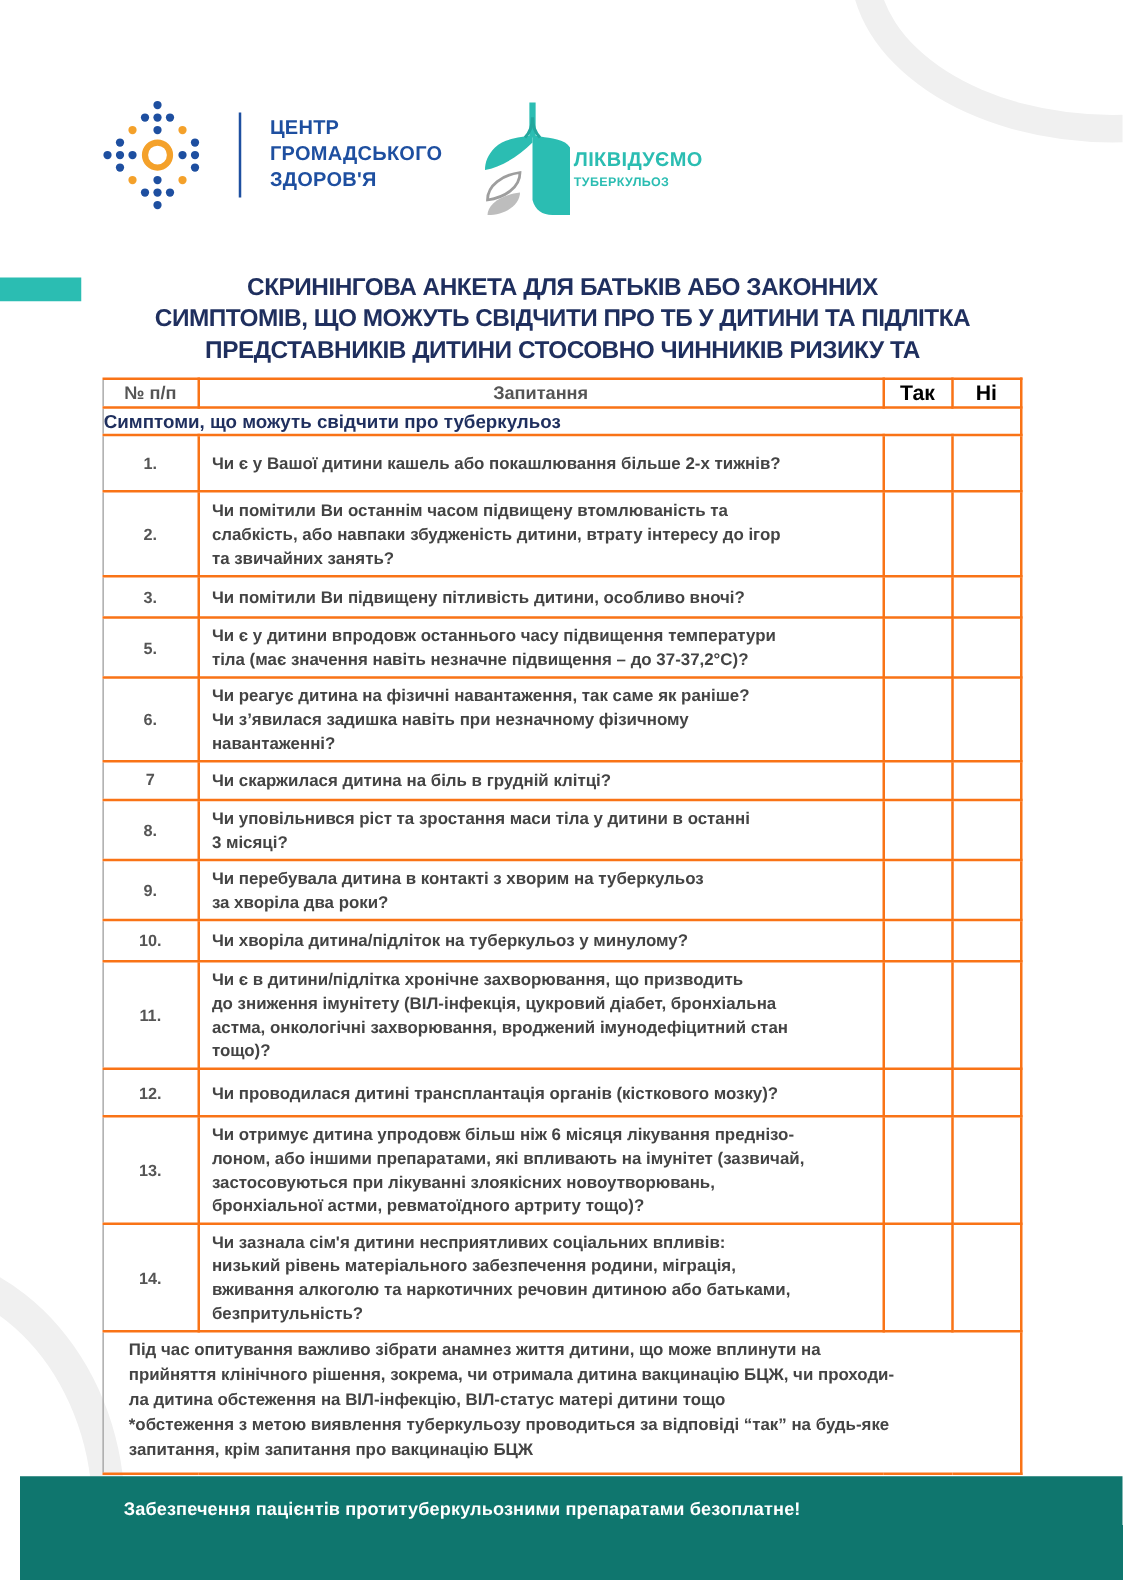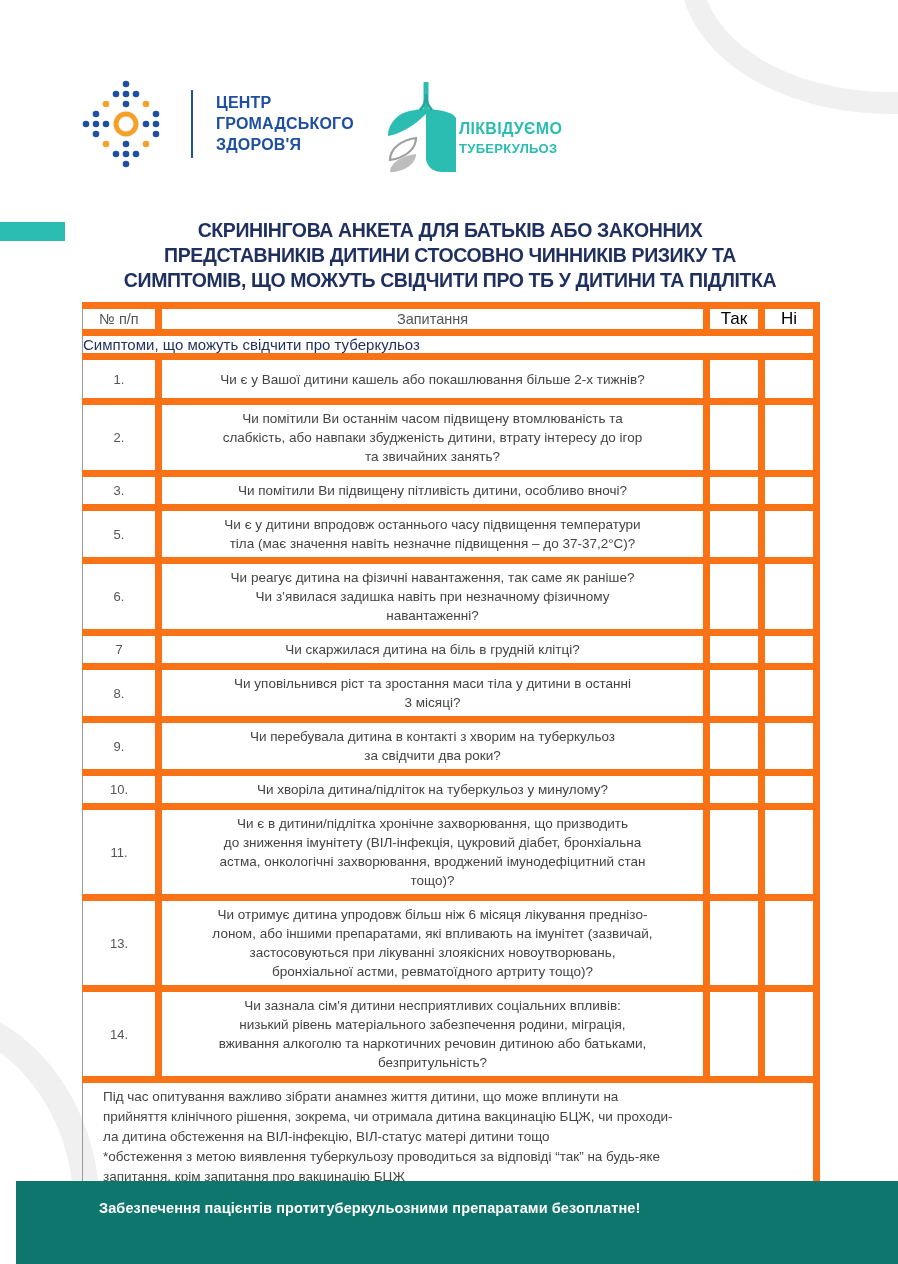--- a/index.html
+++ b/index.html
@@ -20,53 +20,53 @@
   .phc-text {
     position: absolute; left: 216px; top: 92px; width: 160px;
     font-family: "Liberation Sans", sans-serif; font-weight: bold; font-size: 16px;
     line-height: 21px; color: #1e4fa0; letter-spacing: 0.2px;
   }
   .phc-text span { display: block; }
 
   .logo-tb { position: absolute; left: 386px; top: 80px; width: 70px; height: 92px; }
   .tb-text { position: absolute; left: 459px; top: 120px; }
   .tb-title { font-weight: bold; font-size: 16px; color: #2bbdb2; letter-spacing: 0.3px; line-height: 18px; }
-  .tb-sub { font-weight: bold; font-size: 13px; color: #2bbdb2; letter-spacing: 0.3px; margin-top: 3px; }
+  .tb-sub { font-weight: bold; font-size: 10px; color: #2bbdb2; letter-spacing: 0.3px; margin-top: 3px; }
 
   .accent-bar { position: absolute; left: 0; top: 222px; width: 65px; height: 19px; background: #2bbdb2; }
 
   .main-title {
     position: absolute; left: 70px; top: 218px; width: 760px; text-align: center;
     font-family: "Liberation Sans", sans-serif; font-weight: bold; font-size: 19.5px; line-height: 25px;
     color: #1f2f5e; letter-spacing: -0.4px;
   }
   .main-title span { display: block; }
 
   table.q {
     position: absolute; left: 82px; top: 302px; width: 734px;
     border-collapse: collapse; table-layout: fixed;
     font-family: "Liberation Sans", sans-serif; font-size: 13.5px; color: #444;
   }
-  table.q td, table.q th { border: 7px solid #f97316; font-weight: normal; }
+  table.q td, table.q th { border: 2px solid #f97316; font-weight: bold; }
   table.q tr > :first-child { border-left: 1px solid #9a9a9a; }
   col.c-num { width: 76px; }
   col.c-q { width: 548px; }
   col.c-yes { width: 55px; }
   col.c-no { width: 55px; }
 
   th.h { height: 23px; font-size: 14.5px; color: #555; text-align: center; vertical-align: middle; }
   th.h-yes, th.h-no { font-size: 17px; color: #000000; }
   td.section { height: 22px; font-size: 15px; color: #1f2f5e; vertical-align: middle; }
   td.num { text-align: center; vertical-align: middle; color: #555; font-size: 13px; }
   td.num.top { vertical-align: top; padding-top: 6px; }
   td.qt { padding: 4px 10px 4px 10px; line-height: 19px; vertical-align: middle; }
   td.ans { }
   td.note { padding: 4px 20px 8px 20px; line-height: 20px; font-size: 13.5px; color: #444; border-left: 1px solid #9a9a9a; }
   td.note span { display: block; }
-  .qt span { display: block; text-align: center; }
+  .qt span { display: block; }
 
   .footer-band {
     position: absolute; left: 16px; top: 1181px; width: 898px; height: 83px; background: #0f766e;
   }
   .footer-text {
     position: absolute; left: 83px; top: 19px; font-size: 14.5px; font-weight: bold; color: #ffffff; letter-spacing: 0.1px;
   }
 </style>
 </head>
 <body>
@@ -123,22 +123,22 @@
 </svg>
 <div class="tb-text">
   <div class="tb-title">ЛІКВІДУЄМО</div>
   <div class="tb-sub">ТУБЕРКУЛЬОЗ</div>
 </div>
 
 <div class="accent-bar"></div>
 
 <h1 class="main-title">
   <span>СКРИНІНГОВА АНКЕТА ДЛЯ БАТЬКІВ АБО ЗАКОННИХ</span>
+  <span>СИМПТОМІВ, ЩО МОЖУТЬ СВІДЧИТИ ПРО ТБ У ДИТИНИ ТА ПІДЛІТКА</span>
   <span>ПРЕДСТАВНИКІВ ДИТИНИ СТОСОВНО ЧИННИКІВ РИЗИКУ  ТА</span>
-  <span>СИМПТОМІВ, ЩО МОЖУТЬ СВІДЧИТИ ПРО ТБ У ДИТИНИ ТА ПІДЛІТКА</span>
 </h1>
 
 <table class="q">
   <colgroup>
       <col class="c-num">
       <col class="c-q">
       <col class="c-yes">
       <col class="c-no">
     </colgroup>
   <tbody>
@@ -220,21 +220,21 @@
     </td>
     <td class="ans"></td>
     <td class="ans"></td>
   </tr>
 
 
   <tr style="height:45px">
     <td class="num">9.</td>
     <td class="qt">
       <span>Чи перебувала дитина в контакті з хворим на туберкульоз</span>
-      <span>за свідчити два роки?</span>
+      <span>за хворіла два роки?</span>
     </td>
     <td class="ans"></td>
     <td class="ans"></td>
   </tr>
 
   <tr style="height:33px">
     <td class="num">10.</td>
     <td class="qt">
       <span>Чи хворіла дитина/підліток на туберкульоз у минулому?</span>
     </td>
@@ -247,20 +247,28 @@
     <td class="qt">
       <span>Чи є в дитини/підлітка хронічне захворювання, що призводить</span>
       <span>до зниження імунітету (ВІЛ-інфекція, цукровий діабет, бронхіальна</span>
       <span>астма, онкологічні захворювання, вроджений імунодефіцитний стан</span>
       <span>тощо)?</span>
     </td>
     <td class="ans"></td>
     <td class="ans"></td>
   </tr>
 
+  <tr style="height:38px">
+    <td class="num">12.</td>
+    <td class="qt">
+      <span>Чи проводилася дитині трансплантація органів (кісткового мозку)?</span>
+    </td>
+    <td class="ans"></td>
+    <td class="ans"></td>
+  </tr>
 
   <tr style="height:78px">
     <td class="num">13.</td>
     <td class="qt">
       <span>Чи отримує дитина упродовж більш ніж 6 місяця лікування преднізо-</span>
       <span>лоном, або іншими препаратами, які впливають на імунітет (зазвичай,</span>
       <span>застосовуються при лікуванні злоякісних новоутворювань,</span>
       <span>бронхіальної астми, ревматоїдного артриту тощо)?</span>
     </td>
     <td class="ans"></td>

